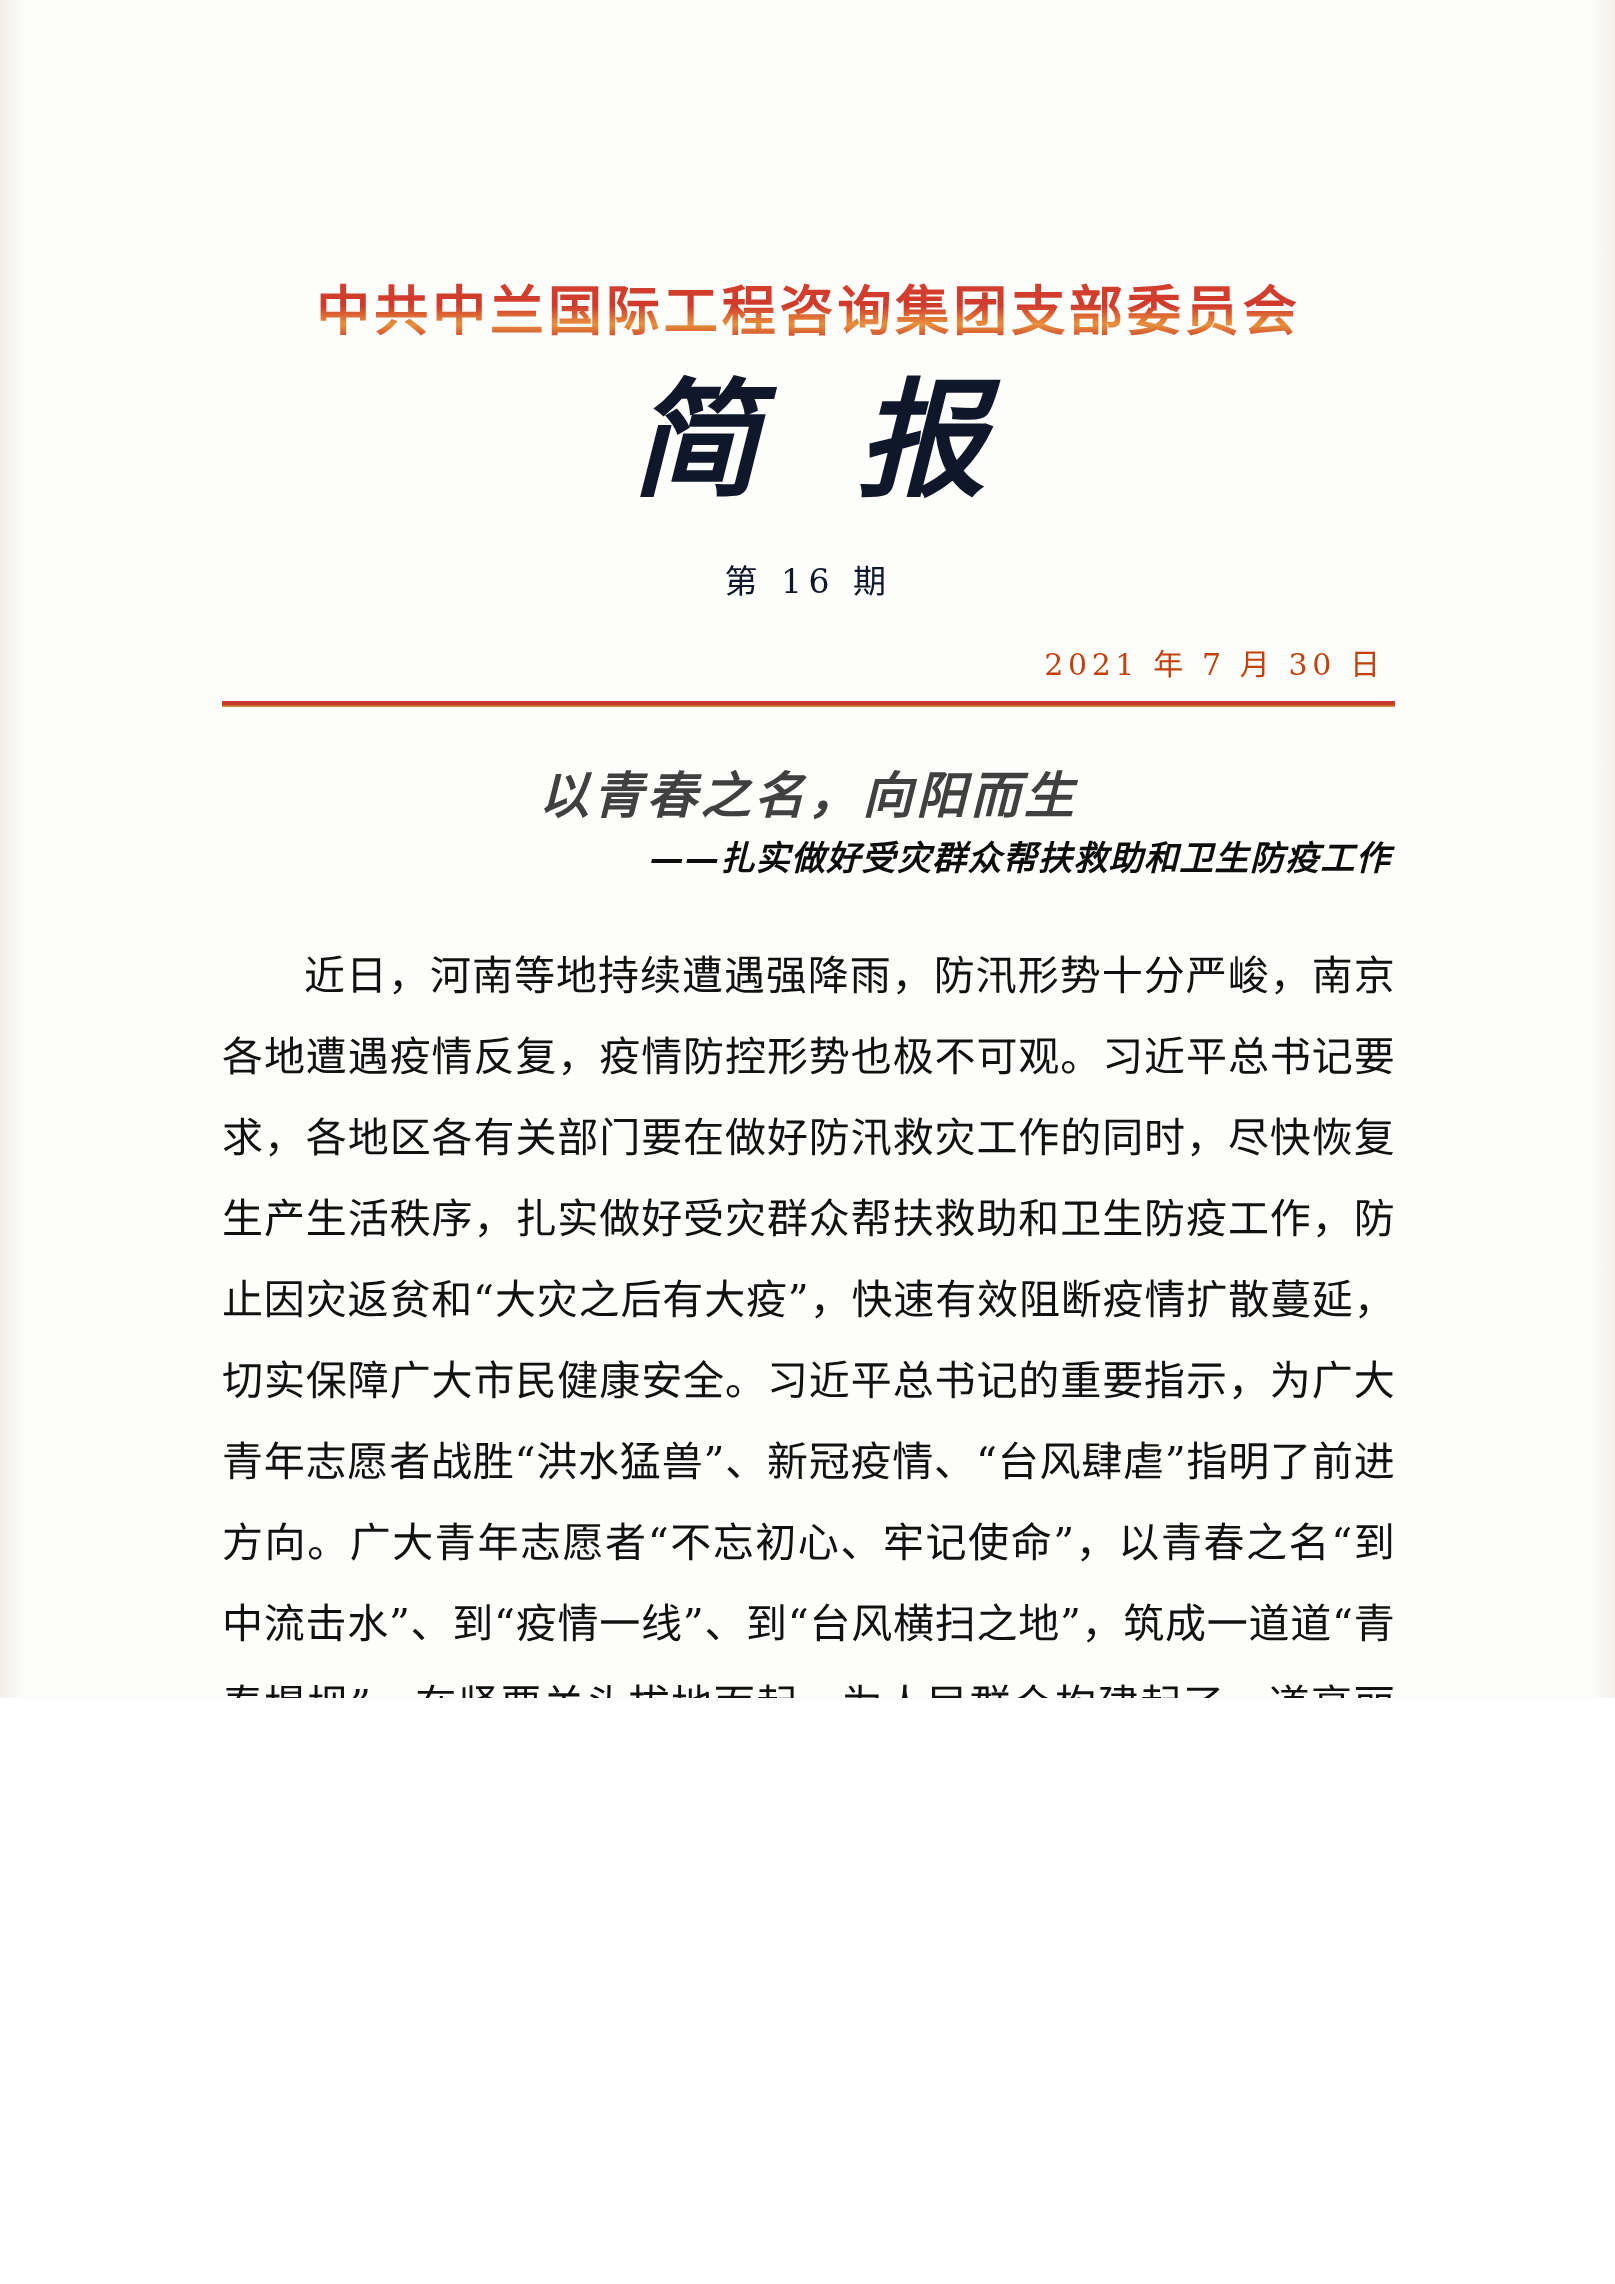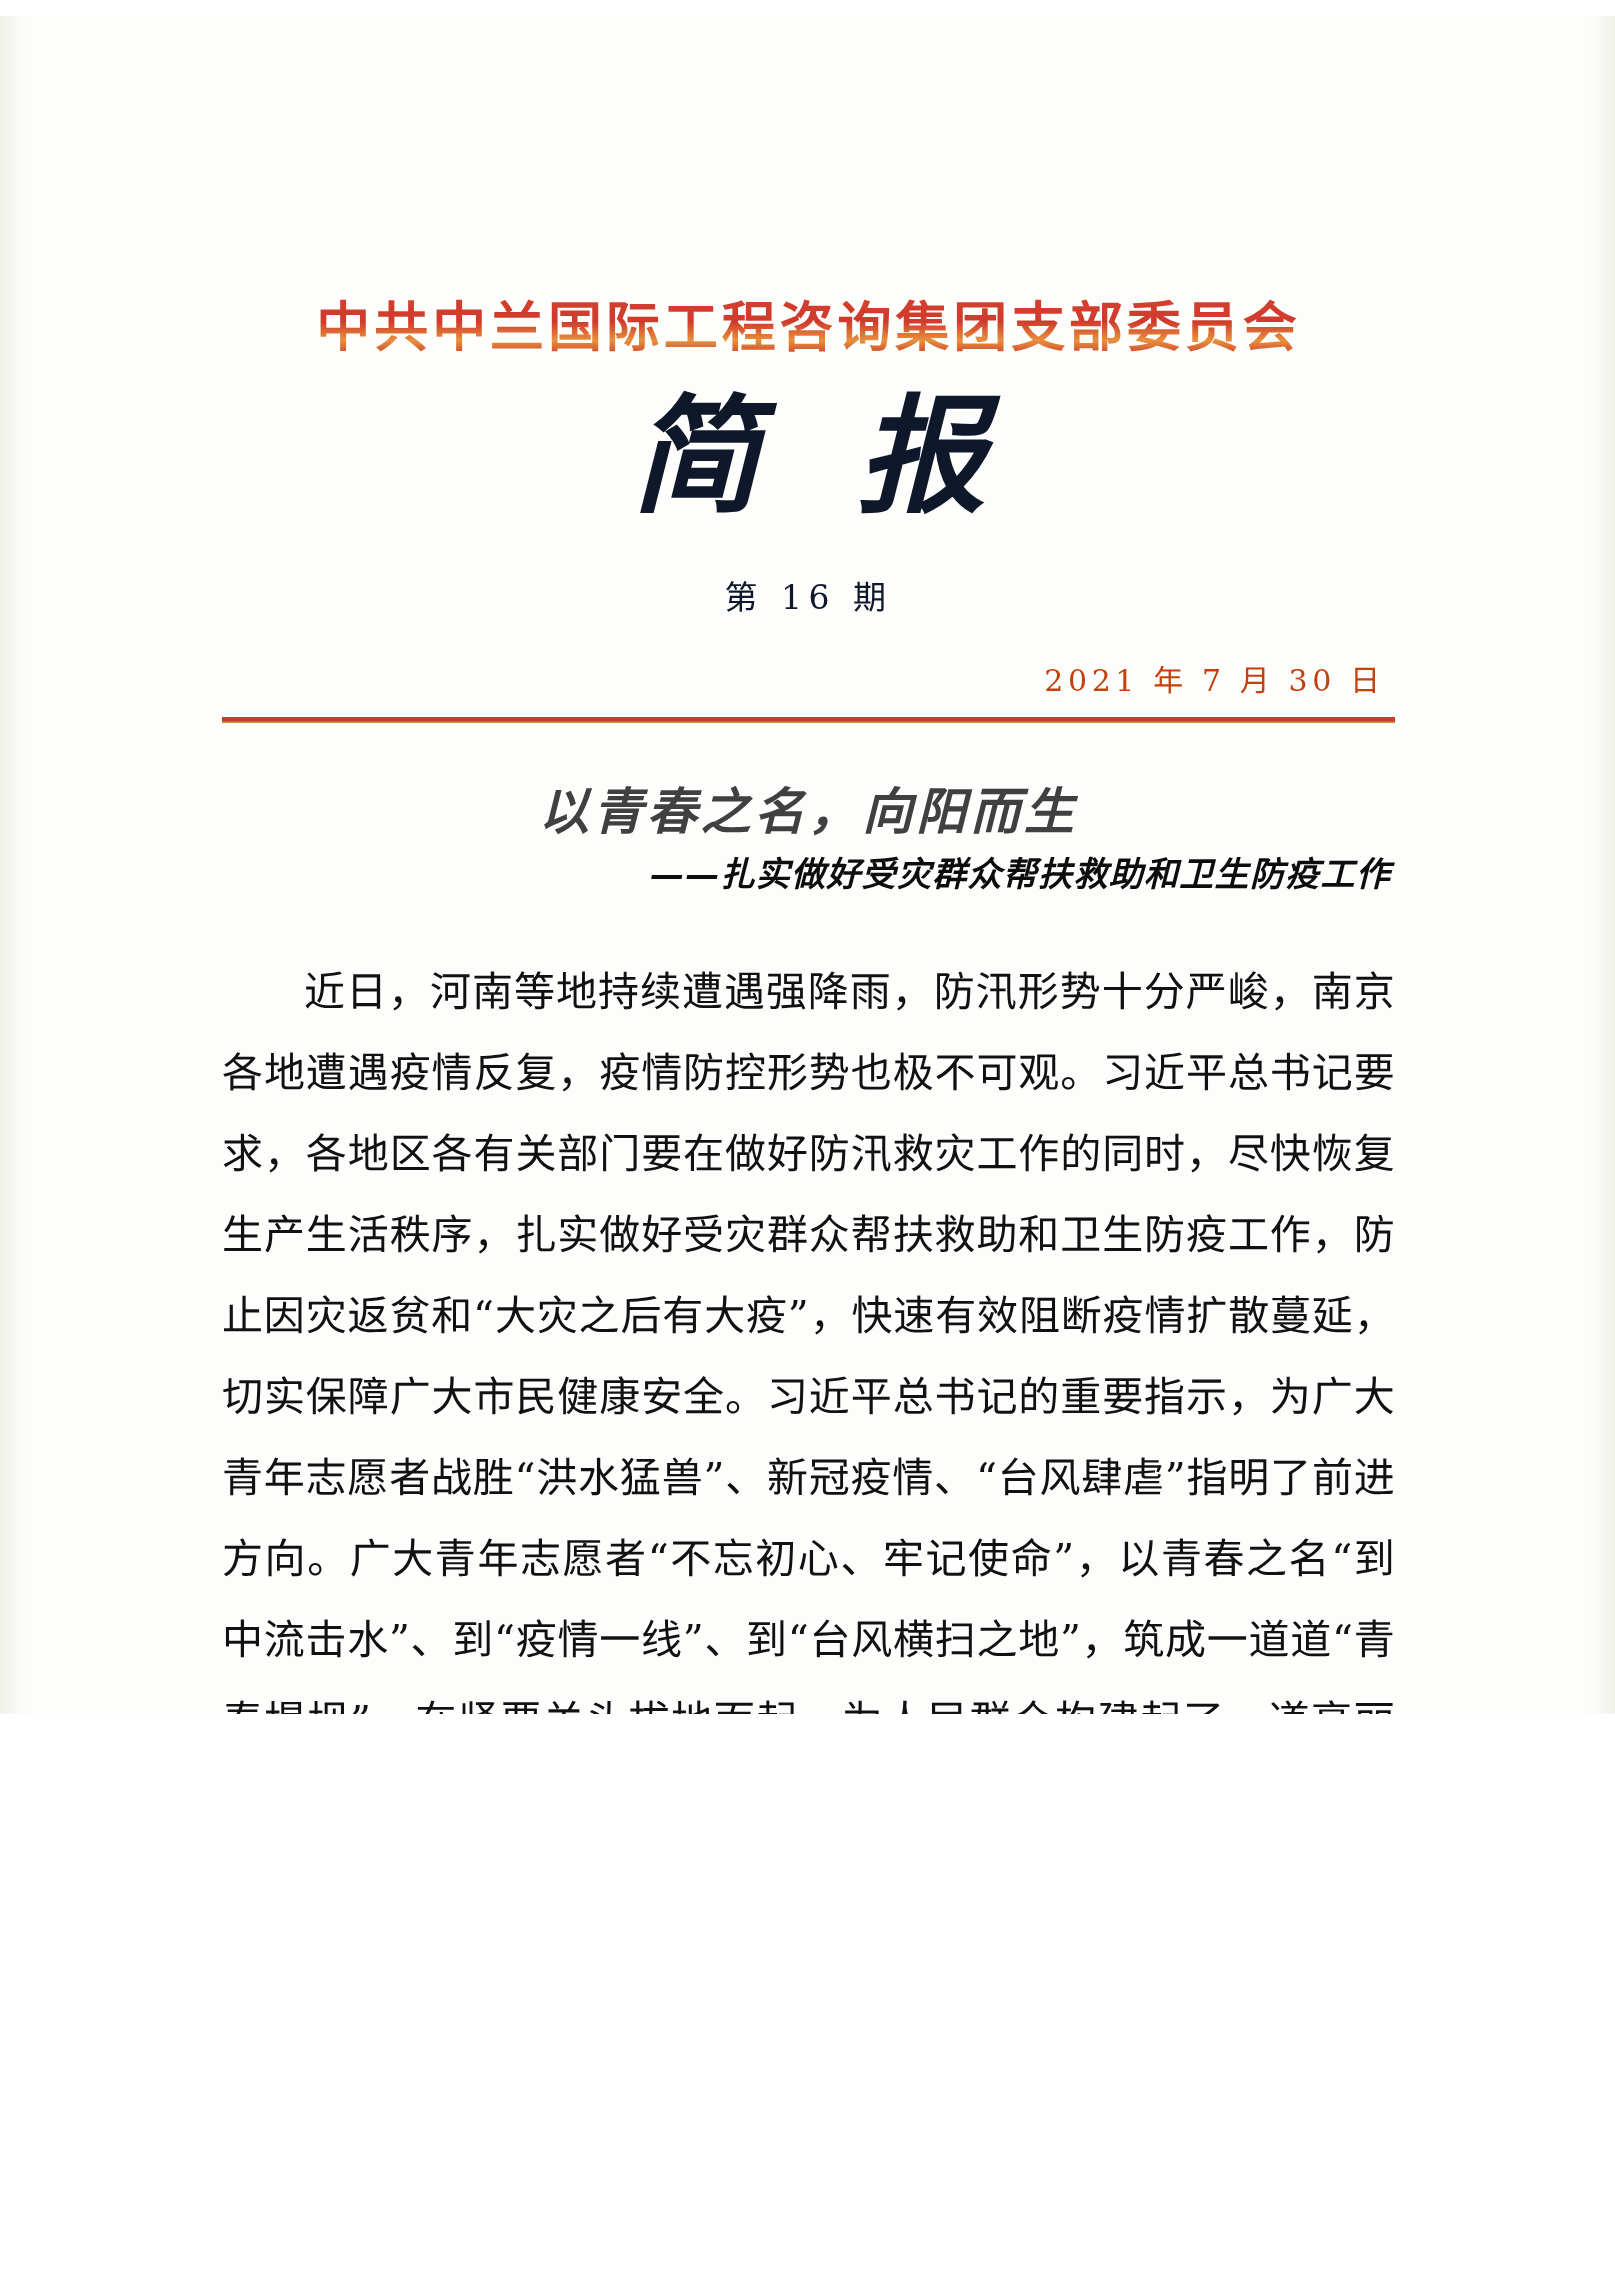--- a/index.html
+++ b/index.html
@@ -13,21 +13,20 @@
     font-family: "DejaVu Sans", "Liberation Sans", sans-serif;
   }
 
   .page {
     position: relative;
     width: 1616px;
     height: 1698px;
     background: #fdfdfb;
     overflow: hidden;
     box-sizing: border-box;
-    margin-top: 16px;
   }
 
   
   .paper-edge-left,
   .paper-edge-right {
     position: absolute;
     top: 0;
     bottom: 0;
     width: 26px;
     pointer-events: none;

